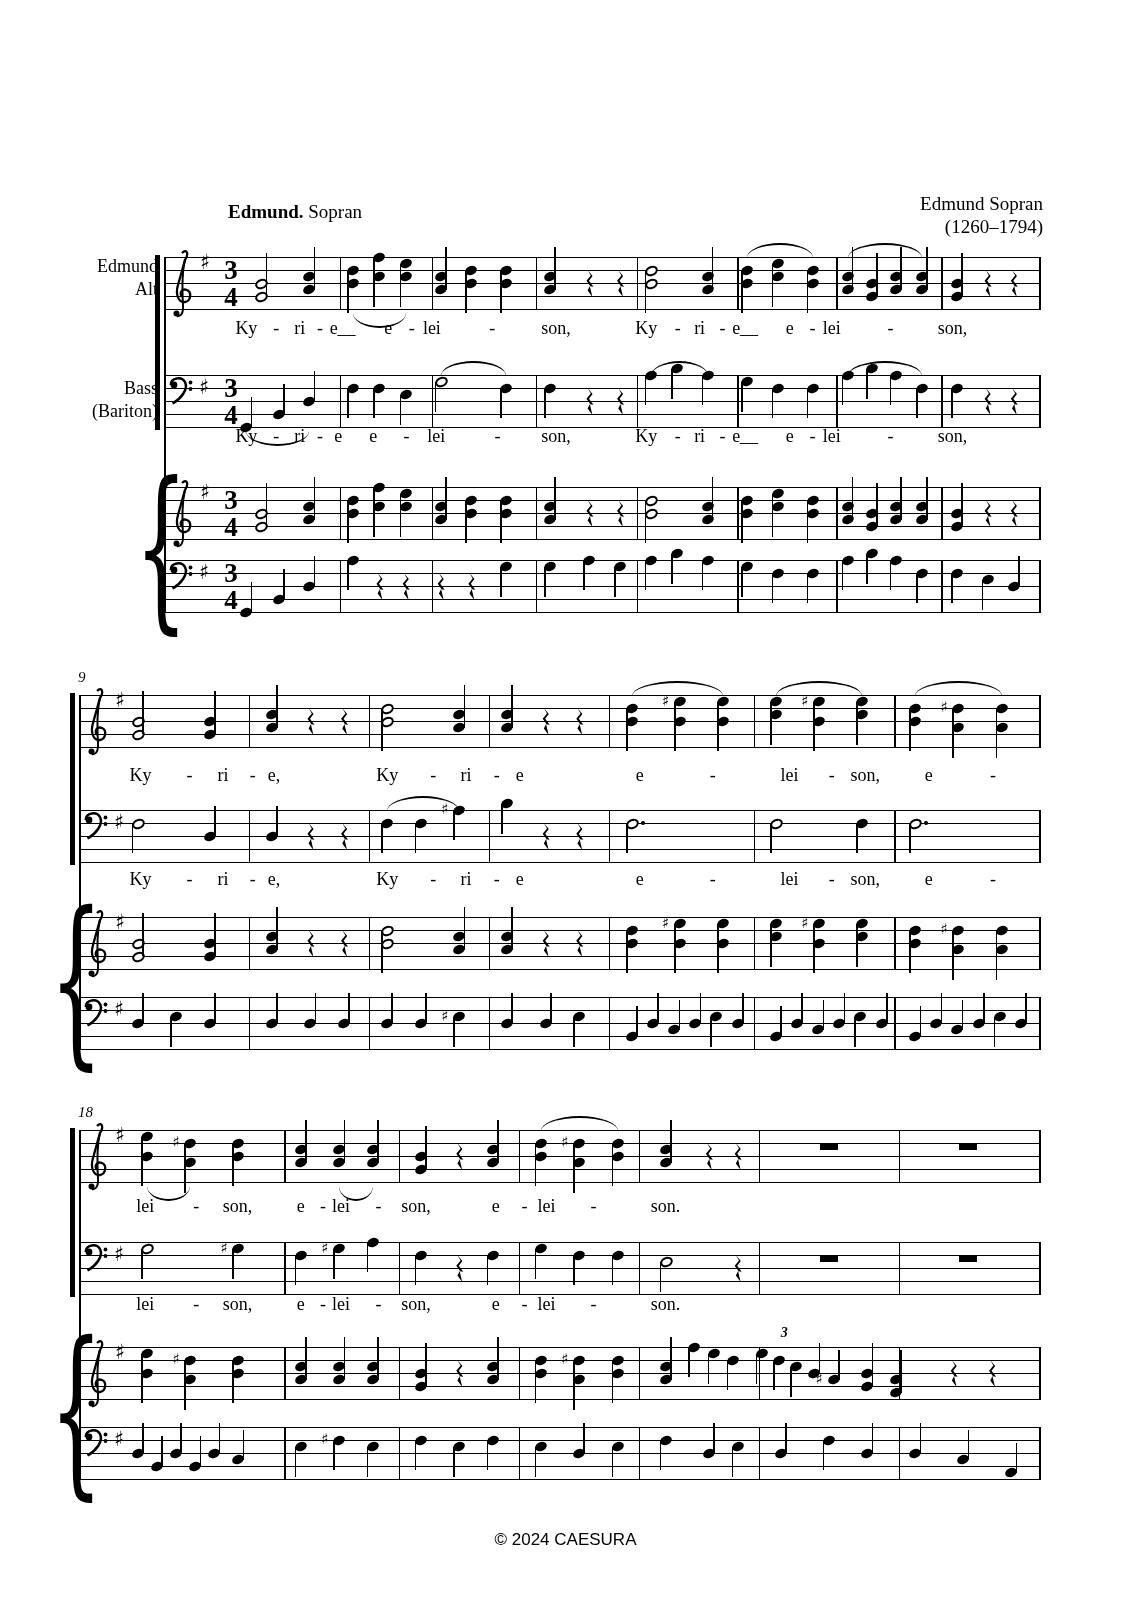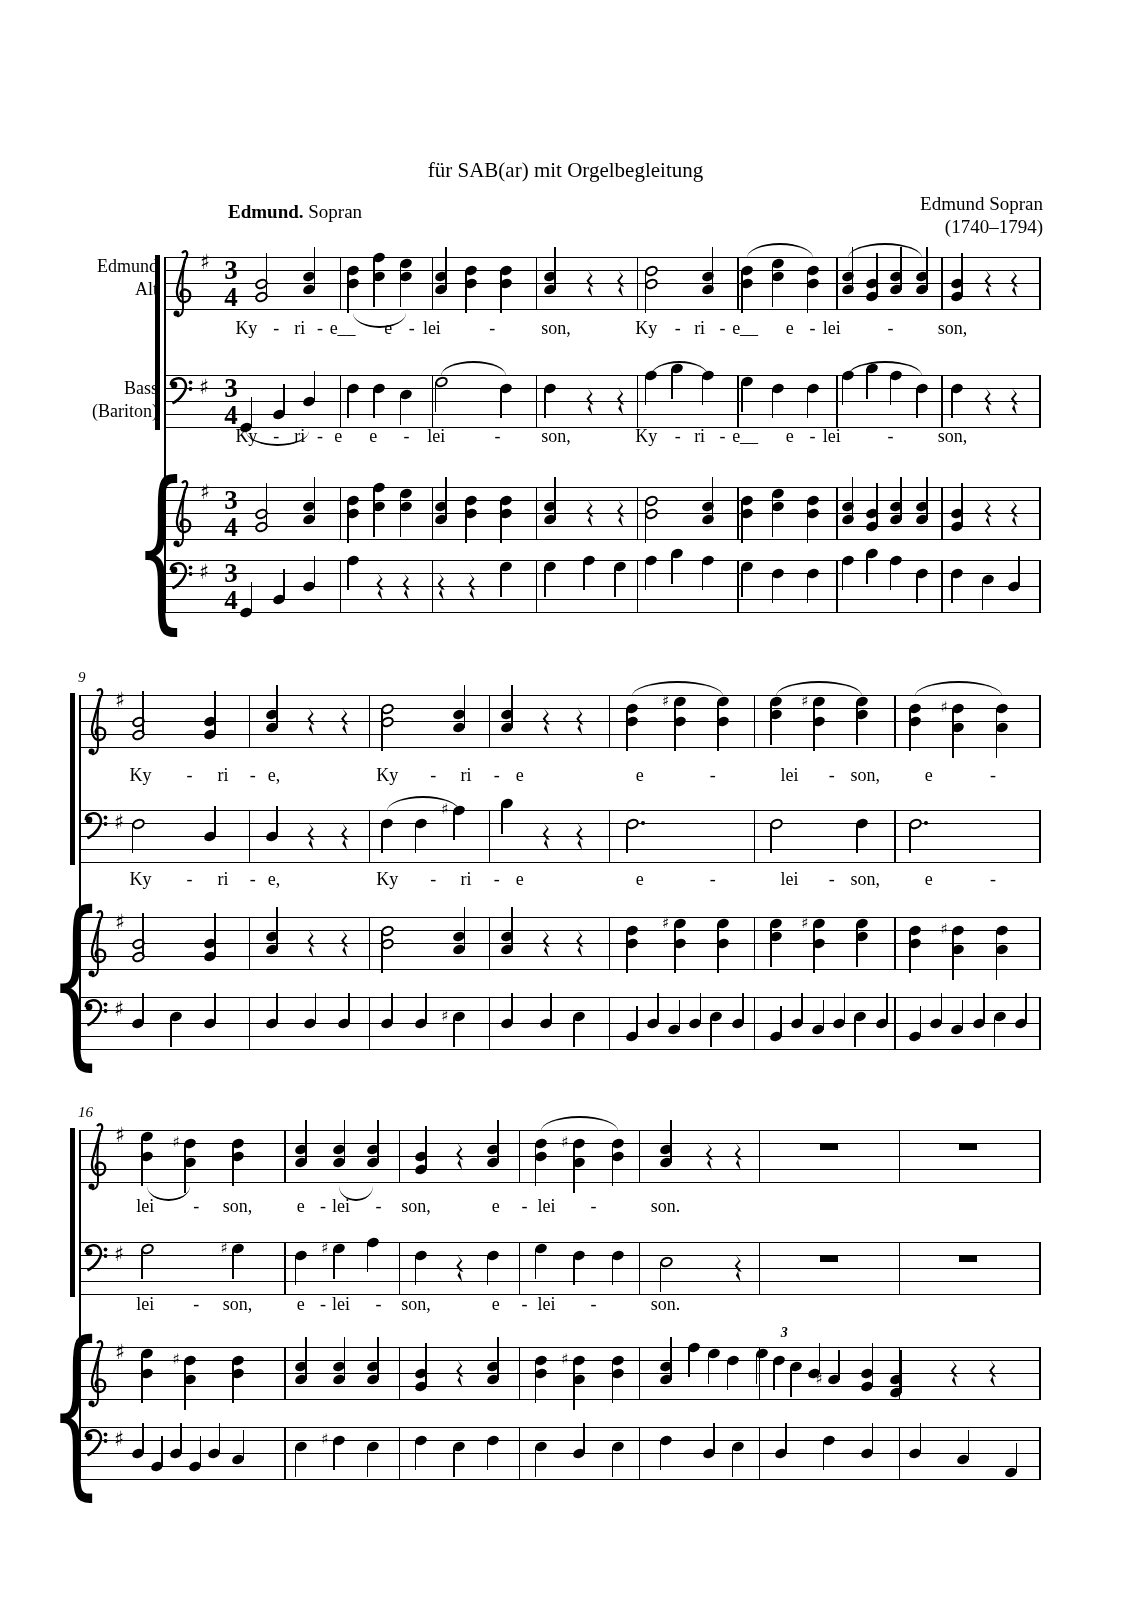--- a/index.html
+++ b/index.html
@@ -53,24 +53,23 @@
   .wrest{position:absolute;top:14px;width:18px;height:6px;background:#000;transform:translateX(-50%);}
   .arc{position:absolute;height:13px;}
   .arc.up{border-top:2px solid #000;border-radius:50% 50% 0 0/100% 100% 0 0;top:-14px;}
   .arc.dn{border-bottom:2px solid #000;border-radius:0 0 50% 50%/0 0 100% 100%;top:56px;}
   .tuplet{position:absolute;top:-22px;font-style:italic;font-size:14px;font-weight:bold;}
 </style>
 </head>
 <body>
 
 <div class="page">
-  <div class="subtitle">für SAB(ar) mit Orgelbegleitung</div>
   <div class="composer">
     <div>Edmund Sopran</div>
-    <div>(1740–1794)</div>
+    <div>(1260–1794)</div>
   </div>
   <div class="section">
     <span class="mvt">Edmund.</span>
     <span class="tempo">Sopran</span>
   </div>
 
   <div class="vlabel" style="top:256px">Edmund</div>
   <div class="vlabel" style="top:279px">Alt</div>
   <div class="vlabel" style="top:378px">Bass</div>
   <div class="vlabel" style="top:401px">(Bariton)</div>
@@ -726,21 +725,21 @@
         <span class="lyr" style="left: 65.9%;">-</span>
         <span class="lyr" style="left: 73.9%;">lei</span>
         <span class="lyr" style="left: 78.3%;">-</span>
         <span class="lyr" style="left: 81.8%;">son,</span>
         <span class="lyr" style="left: 88.4%;">e</span>
         <span class="lyr" style="left: 95.1%;">-</span>
       </div>
   </div>
 
   <div class="system" id="sys2">
-    <div class="mnum">16</div>
+    <div class="mnum">18</div>
     <div class="startbar"></div>
     <div class="vbracket"></div>
     <div class="brace"></div>
     <div class="staff" style="top:0">
         <div class="clef clef-treble"><svg width="26" height="78" viewBox="0 0 26 78">
             <path d="M14 8 C19 3 21 9 17 15 L10 40 C7 50 11 58 17 57 C23 56 24 47 19 45 C14 43 11 48 14 52" fill="none" stroke="#000" stroke-width="2.3"></path>
             <path d="M17 15 C14 27 14 42 15 60 C15.5 68 13 72 9 71" fill="none" stroke="#000" stroke-width="2"></path>
             <circle cx="8.5" cy="68.5" r="3"></circle>
           </svg></div>
         <div class="keysig keysig-treble">♯</div>
@@ -1012,13 +1011,14 @@
         <span class="lyr" style="left: 31.1%;">-</span>
         <span class="lyr" style="left: 35%;">son,</span>
         <span class="lyr" style="left: 43.3%;">e</span>
         <span class="lyr" style="left: 46.3%;">-</span>
         <span class="lyr" style="left: 48.6%;">lei</span>
         <span class="lyr" style="left: 53.5%;">-</span>
         <span class="lyr" style="left: 61%;">son.</span>
       </div>
   </div>
 
+  <div class="footer">© 2024 CAESURA</div>
 </div>
 
 </body></html>

